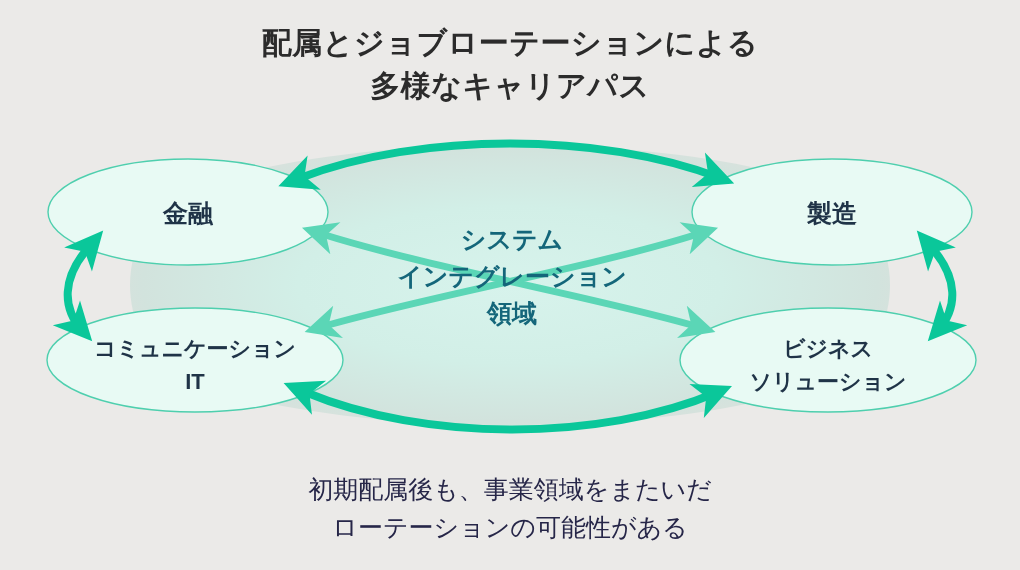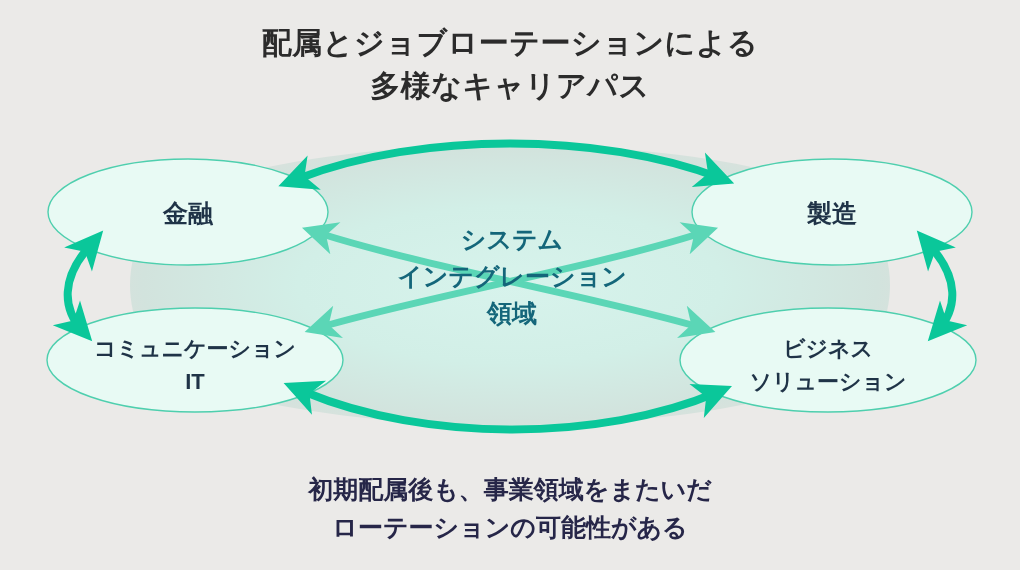--- a/index.html
+++ b/index.html
@@ -32,21 +32,21 @@
     letter-spacing: 0.5px;
     white-space: pre-line;
   }
   .caption {
     position: absolute;
     top: 470px;
     left: 0;
     width: 1020px;
     text-align: center;
     font-size: 25px;
-    font-weight: bold;
+    font-weight: normal;
     line-height: 1.52;
     color: #262648;
     white-space: pre-line;
   }
   svg.diagram {
     position: absolute;
     top: 0;
     left: 0;
     width: 1020px;
     height: 570px;

